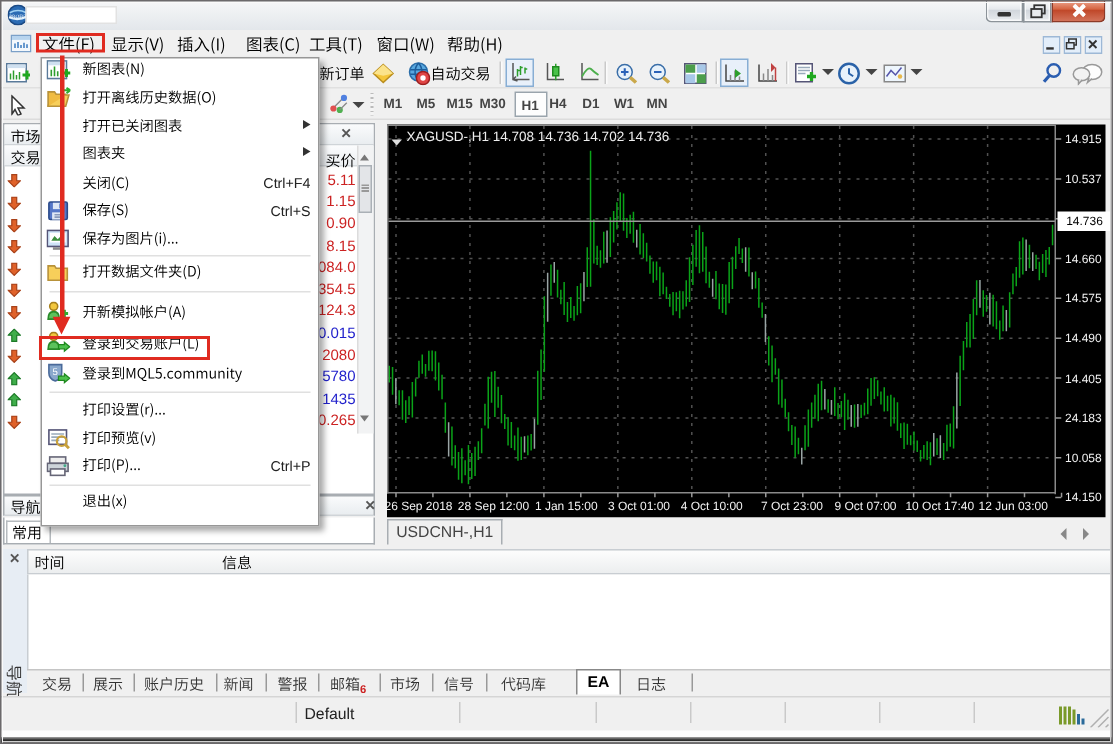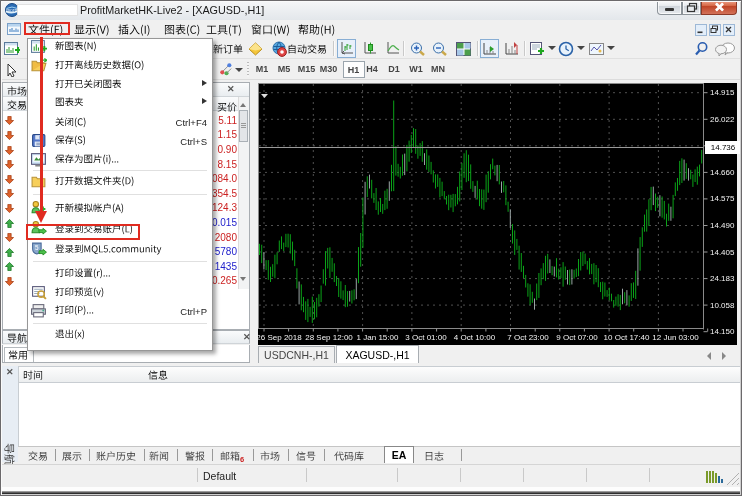--- a/index.html
+++ b/index.html
@@ -127,21 +127,20 @@
     </svg>
     <div id="titlebar"></div>
 <svg style="position:absolute;left:5px;top:3px" width="14" height="14">
       <circle cx="7" cy="7" r="6.5" fill="#2a6bb4"></circle>
       <circle cx="7" cy="7" r="6.5" fill="none" stroke="#1b4a85"></circle>
       <path d="M1.5 5.5 Q7 2.5 12.5 5.5" stroke="#9fd1f2" fill="none"></path>
       <path d="M1 8.5 Q7 11 13 8" stroke="#dff0fb" stroke-width="1.6" fill="none"></path>
       <text x="7" y="9" font-size="3.4" fill="#fff" text-anchor="middle" font-family="&quot;Liberation" sans&quot;="">PROFIT</text>
     </svg>
 <div style="position:absolute;left:17px;top:4px;width:61px;height:12px;background:#fff;border:1px solid #e2e2e2"></div>
-<div style="position:absolute;left:80px;top:3px;width:300px;height:15px;font:10.8px &quot;Liberation Sans&quot;;color:#1a1a1a;line-height:15px">ProfitMarketHK-Live2 - [XAGUSD-,H1]</div>
 <div style="position:absolute;top:0;height:15px;border:1px solid #8c9399;border-top:none;background:linear-gradient(#fdfdfd,#e5e8ec 45%,#d0d5db 46%,#e8ebee);box-shadow:inset 0 0 0 1px rgba(255,255,255,.7);left:657px;width:25px;border-radius:0 0 0 4px">
       <div style="position:absolute;left:7px;top:8px;width:9px;height:3px;background:#333;border-radius:1px"></div>
     </div>
 <div style="position:absolute;top:0;height:15px;border:1px solid #8c9399;border-top:none;background:linear-gradient(#fdfdfd,#e5e8ec 45%,#d0d5db 46%,#e8ebee);box-shadow:inset 0 0 0 1px rgba(255,255,255,.7);left:682px;width:19px"><svg width="19" height="15">
         <rect x="6.5" y="3.5" width="7" height="5.5" fill="none" stroke="#333" stroke-width="1.2"></rect>
         <rect x="4.5" y="6" width="7" height="5.5" fill="#e8ebee" stroke="#333" stroke-width="1.2"></rect>
       </svg></div>
 <div style="position:absolute;top:0;height:15px;left:701px;width:36px;border:1px solid #8c3a28;border-top:none;border-radius:0 0 4px 0;background:linear-gradient(#efac96,#d4623f 45%,#bf4527 46%,#d2725a)"><svg width="36" height="15">
         <path d="M14 3.5l7 7M21 3.5l-7 7" stroke="#fff" stroke-width="2.6"></path>
         <path d="M14 3.5l7 7M21 3.5l-7 7" stroke="#fdfdfd" stroke-width="1.4"></path>
@@ -487,42 +486,42 @@
       <path d="M5.9 169.2V186.5M41.1 198.5V221.4M91.7 207.9V218.6M98.3 196.1V216.1M107.1 98.8V131.5M111.5 91.6V105.5M131.3 98.4V117.8M146.7 70.6V92.1M166.5 70.2V82.0M217.1 102.9V114.9M239.1 81.9V98.2M243.5 98.5V109.9M252.3 126.3V145.0M276.5 215.5V226.7M291.9 176.4V190.0M296.3 183.6V193.5M309.5 187.0V201.5M313.9 186.3V201.5M364.5 205.7V221.3M368.9 207.1V222.3M379.9 165.4V202.7M395.3 103.6V122.1M401.9 112.2V133.3M412.9 123.7V137.8M426.1 76.6V97.6M430.5 85.2V97.6" stroke="#9aa5a5" stroke-width="1"></path>
       <path d="M1 64.5H446" stroke="#9a9a9a"></path>
       <path d="M445.5 0V246.5" stroke="#8a8a8a"></path>
       <path d="M0.5 0V246M0 0.5H445.5" stroke="#8a8a8a"></path>
       <path d="M0 245.5H445.5" stroke="#8a8a8a"></path>
       <path d="M445.5 9.7h4M445.5 36.3h4M445.5 62.8h4M445.5 89.4h4M445.5 115.9h4M445.5 142.5h4M445.5 169.0h4M445.5 195.6h4M445.5 222.1h4M445.5 248.7h4M6.0 245.5v3M30.6 245.5v3M55.3 245.5v3M79.9 245.5v3M104.6 245.5v3M129.2 245.5v3M153.9 245.5v3M178.6 245.5v3M203.2 245.5v3M227.9 245.5v3M252.5 245.5v3M277.2 245.5v3M301.8 245.5v3M326.4 245.5v3M351.1 245.5v3M375.7 245.5v3M400.4 245.5v3M425.0 245.5v3M449.7 245.5v3" stroke="#999"></path>
     </svg>
 <div style="position:absolute;left:261px;top:86px;width:8px;height:8px"><svg width="8" height="8">
         <path d="M0 2l3.5 4L7 2z" fill="#ddd"></path>
       </svg></div>
+<div style="position:absolute;left:271px;top:85.5px;font:9px &quot;Liberation Sans&quot;;color:#eee">XAGUSD-,H1  14.708 14.736 14.702 14.736</div>
 <div style="position:absolute;left:710px;top:88.2px;font:8px &quot;Liberation Sans&quot;;color:#f2f2f2">14.915</div>
-<div style="position:absolute;left:710px;top:114.8px;font:8px &quot;Liberation Sans&quot;;color:#f2f2f2">26.022</div>
+<div style="position:absolute;left:710px;top:114.8px;font:8px &quot;Liberation Sans&quot;;color:#f2f2f2">10.537</div>
 <div style="position:absolute;left:710px;top:167.9px;font:8px &quot;Liberation Sans&quot;;color:#f2f2f2">14.660</div>
 <div style="position:absolute;left:710px;top:194.4px;font:8px &quot;Liberation Sans&quot;;color:#f2f2f2">14.575</div>
 <div style="position:absolute;left:710px;top:221.0px;font:8px &quot;Liberation Sans&quot;;color:#f2f2f2">14.490</div>
 <div style="position:absolute;left:710px;top:247.5px;font:8px &quot;Liberation Sans&quot;;color:#f2f2f2">14.405</div>
 <div style="position:absolute;left:710px;top:274.1px;font:8px &quot;Liberation Sans&quot;;color:#f2f2f2">24.183</div>
 <div style="position:absolute;left:710px;top:300.6px;font:8px &quot;Liberation Sans&quot;;color:#f2f2f2">10.058</div>
 <div style="position:absolute;left:710px;top:327.2px;font:8px &quot;Liberation Sans&quot;;color:#f2f2f2">14.150</div>
 <div style="position:absolute;left:705px;top:141px;width:36px;height:13px;background:#fff;font:8px &quot;Liberation Sans&quot;;color:#000;line-height:13px;text-align:center">14.736</div>
 <div style="position:absolute;left:249.0px;top:332.5px;width:60px;font:8px &quot;Liberation Sans&quot;;color:#f2f2f2;text-align:center;white-space:nowrap">26 Sep 2018</div>
 <div style="position:absolute;left:299.0px;top:332.5px;width:60px;font:8px &quot;Liberation Sans&quot;;color:#f2f2f2;text-align:center;white-space:nowrap">28 Sep 12:00</div>
 <div style="position:absolute;left:347.5px;top:332.5px;width:60px;font:8px &quot;Liberation Sans&quot;;color:#f2f2f2;text-align:center;white-space:nowrap">1 Jan 15:00</div>
 <div style="position:absolute;left:396.0px;top:332.5px;width:60px;font:8px &quot;Liberation Sans&quot;;color:#f2f2f2;text-align:center;white-space:nowrap">3 Oct 01:00</div>
 <div style="position:absolute;left:444.5px;top:332.5px;width:60px;font:8px &quot;Liberation Sans&quot;;color:#f2f2f2;text-align:center;white-space:nowrap">4 Oct 10:00</div>
 <div style="position:absolute;left:498.0px;top:332.5px;width:60px;font:8px &quot;Liberation Sans&quot;;color:#f2f2f2;text-align:center;white-space:nowrap">7 Oct 23:00</div>
 <div style="position:absolute;left:547.0px;top:332.5px;width:60px;font:8px &quot;Liberation Sans&quot;;color:#f2f2f2;text-align:center;white-space:nowrap">9 Oct 07:00</div>
 <div style="position:absolute;left:596.5px;top:332.5px;width:60px;font:8px &quot;Liberation Sans&quot;;color:#f2f2f2;text-align:center;white-space:nowrap">10 Oct 17:40</div>
 <div style="position:absolute;left:645.5px;top:332.5px;width:60px;font:8px &quot;Liberation Sans&quot;;color:#f2f2f2;text-align:center;white-space:nowrap">12 Jun 03:00</div>
 <div style="position:absolute;left:256px;top:345px;width:486px;height:21px;background:#f0f0f0"></div>
 <div style="position:absolute;left:258px;top:346px;width:77px;height:17px;background:#f0f0f0;border:1px solid #a8adb2;border-bottom:none;font:10.5px &quot;Liberation Sans&quot;;color:#444;text-align:center;line-height:17px">USDCNH-,H1</div>
-<div style="position:absolute;left:336px;top:345px;width:83px;height:18px;background:#fff;border:1px solid #a8adb2;border-bottom:none;font:10.5px &quot;Liberation Sans&quot;;color:#000;text-align:center;line-height:18px">XAGUSD-,H1</div>
 <div style="position:absolute;left:703px;top:352px;border:4px solid transparent;border-right:4px solid #888"></div>
 <div style="position:absolute;left:722px;top:352px;border:4px solid transparent;border-left:4px solid #888"></div>
 <div style="position:absolute;left:0px;top:366px;width:742px;height:98px;background:#f0f0f0"></div>
 <div style="position:absolute;left:2px;top:366px;width:16px;height:96px;background:#e7edf4"></div>
 <div style="position:absolute;left:6px;top:368px;width:8px;height:8px;font:bold 9px &quot;Liberation Sans&quot;;color:#555;line-height:8px">✕</div>
 <div style="position:absolute;left:3px;top:434px;width:14px;height:26px"></div>
 <div style="position:absolute;left:4px;top:436px;transform:rotate(90deg);transform-origin:center"></div>
 <svg style="position:absolute;left:4px;top:442px;overflow:visible" width="13" height="26">
       <g transform="translate(11,1) rotate(90)">
         <g fill="#333" transform="translate(0,9.7) scale(0.011,-0.011)">

